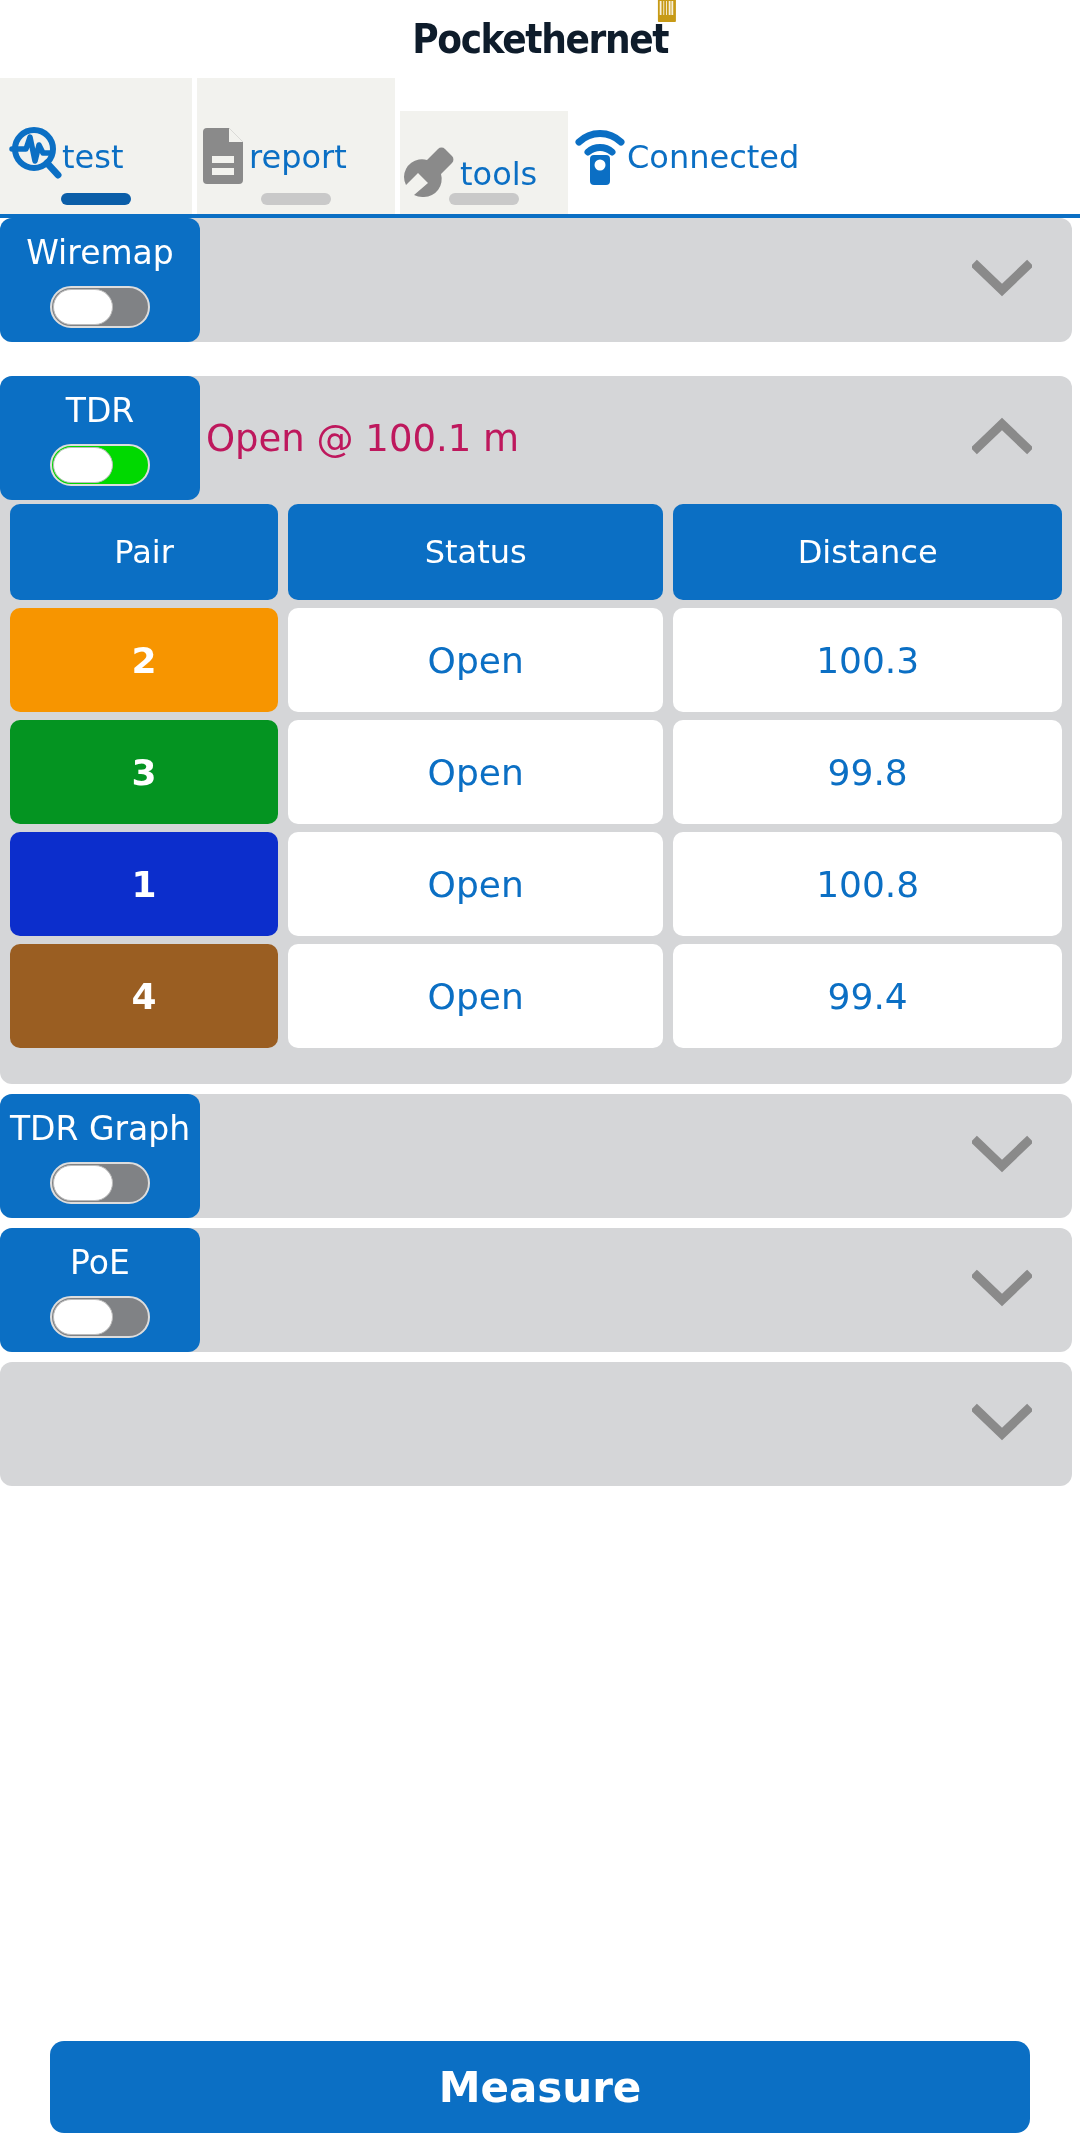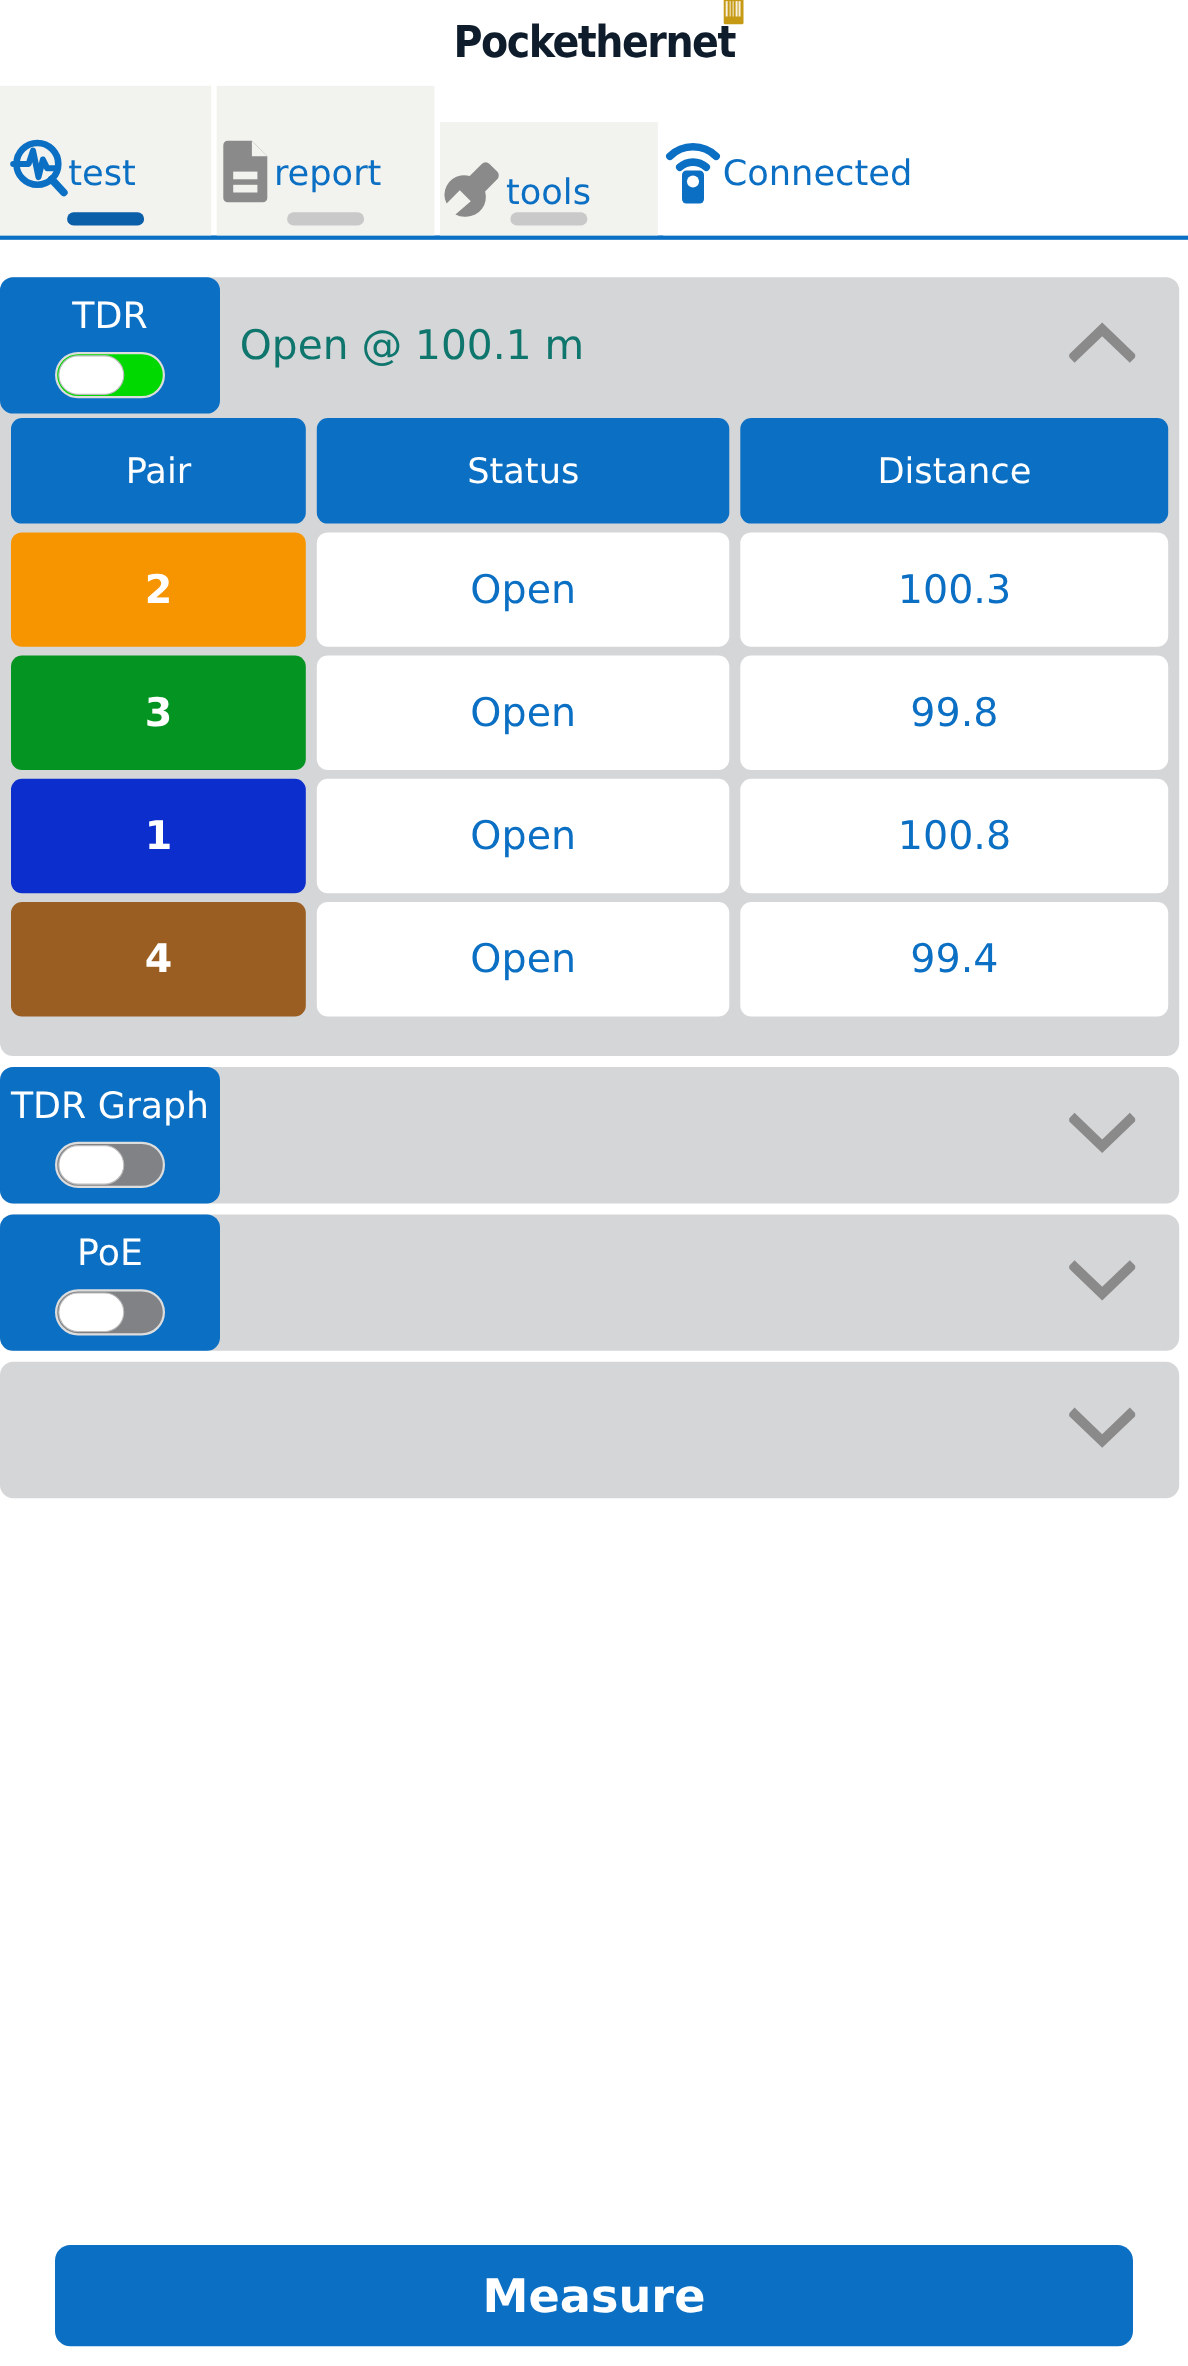--- a/index.html
+++ b/index.html
@@ -45,21 +45,21 @@
   }
   .tab {
     position:relative;
     background:#f2f2ee;
     margin-right:5px;
     display:flex; flex-direction:row; align-items:center; justify-content:flex-start;
     padding-top:16px;
   }
   .tab.t1 { width:192px; }
   .tab.t2 { width:198px; }
-  .tab.t3 { width:198px;margin-top:33px; }
+  .tab.t3 { width:168px;margin-top:33px; }
   .tab.t4 { width:auto; flex:1; background:#ffffff; margin-right:0; }
   .tab-icon { height:62px; display:flex; align-items:center; justify-content:center; }
   .tab-label {
     margin-top:6px;
     font-size:32px; color:#0b6fc4; font-weight:400;
     font-family:"DejaVu Sans", sans-serif;
   }
   .tab-ind {
     position:absolute; bottom:9px; left:50%; transform:translateX(-50%);
     width:70px; height:12px; border-radius:6px; background:#c9c9c9;
@@ -96,22 +96,22 @@
     background:#808285; border:2px solid #dddddd;
     position:relative;
   }
   .toggle.on { background:#00d900; }
   .toggle .knob {
     position:absolute; left:1px; top:1px;
     width:60px; height:36px; border-radius:18px; background:#ffffff;
     border:1px solid #bbb;
   }
   .sec-status {
-    position:absolute; left:218px; top:50%; transform:translateY(-50%);
-    font-size:37px; color:#0f766e; font-family:"DejaVu Sans", sans-serif;
+    position:absolute; left:206px; top:50%; transform:translateY(-50%);
+    font-size:37px; color:#be185d; font-family:"DejaVu Sans", sans-serif;
     z-index:3;
   }
   .chev {
     margin-right:40px;
   }
 
   
   .section.expanded { height:auto; margin-bottom:10px; }
   .expand-wrap {
     background:#d5d6d8; border-radius:12px;
@@ -219,20 +219,35 @@
           <rect x="17" y="33" width="20" height="30" rx="4" fill="#0b6fc4"></rect>
           <circle cx="27" cy="43" r="5.5" fill="#ffffff"></circle>
         </svg>
       </div>
       <div class="tab-label">Connected</div>
     </div>
   </div>
 
   <div class="sections">
 
+    <div class="section">
+      <div class="sec-body">
+        <span class="chev">
+          <svg width="60" height="38" viewBox="0 0 60 38">
+              <path d="M5 7 L30 31 L55 7" fill="none" stroke="#8a8a8a" stroke-width="9" stroke-linecap="square"></path>
+            </svg>
+        </span>
+      </div>
+      <div class="sec-head">
+        <div class="sec-title">Wiremap</div>
+        <div class="toggle">
+            <span class="knob"></span>
+          </div>
+      </div>
+    </div>
 
     <div class="section expanded">
       <div class="expand-wrap">
         <div class="exp-top">
           <div class="sec-head">
             <div class="sec-title">TDR</div>
             <div class="toggle on">
                 <span class="knob"></span>
               </div>
           </div>

